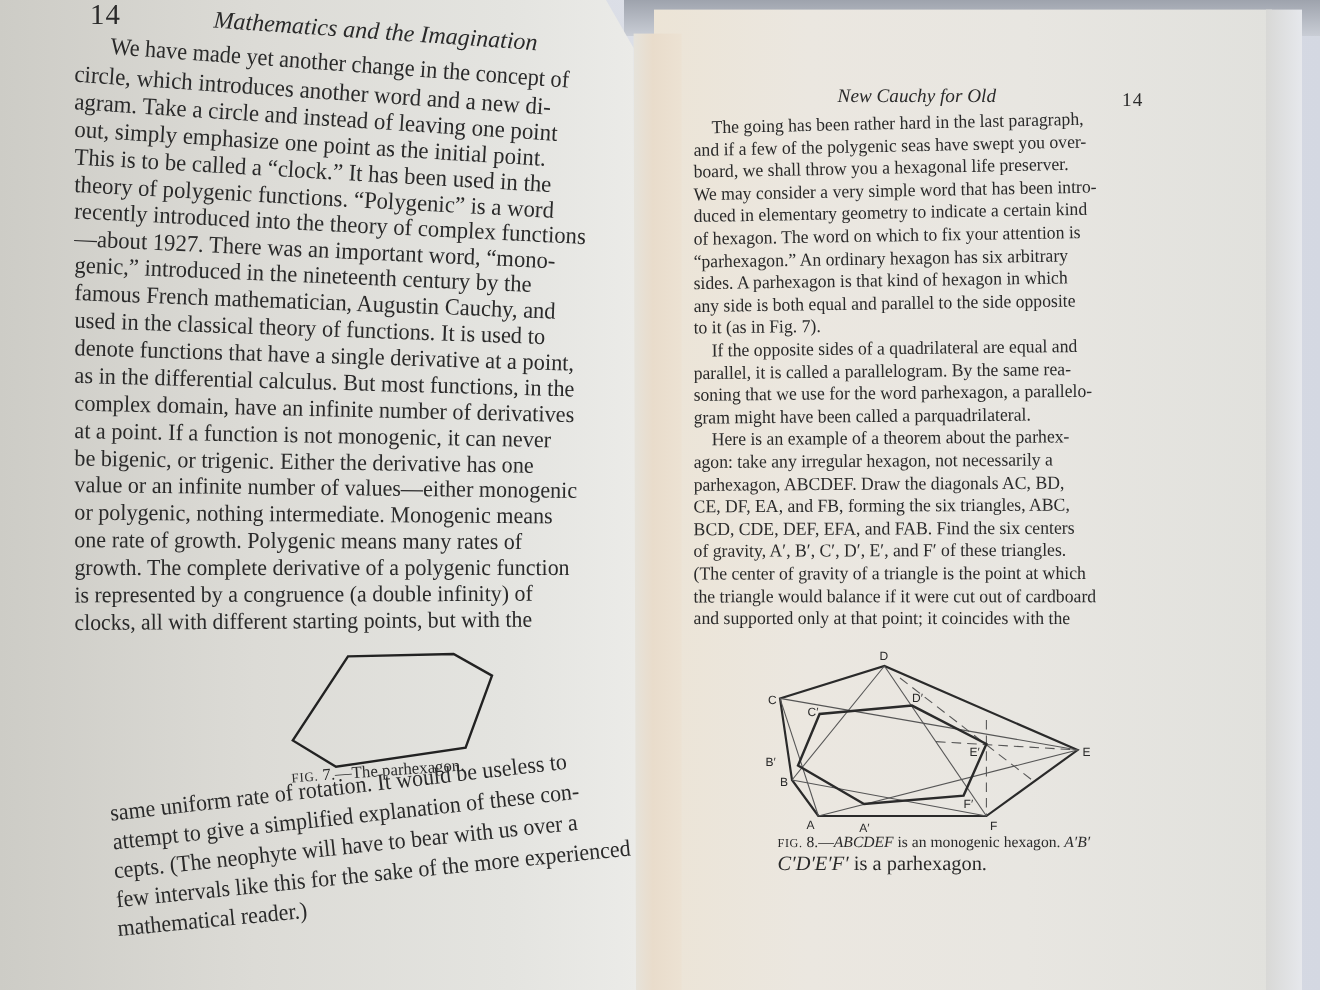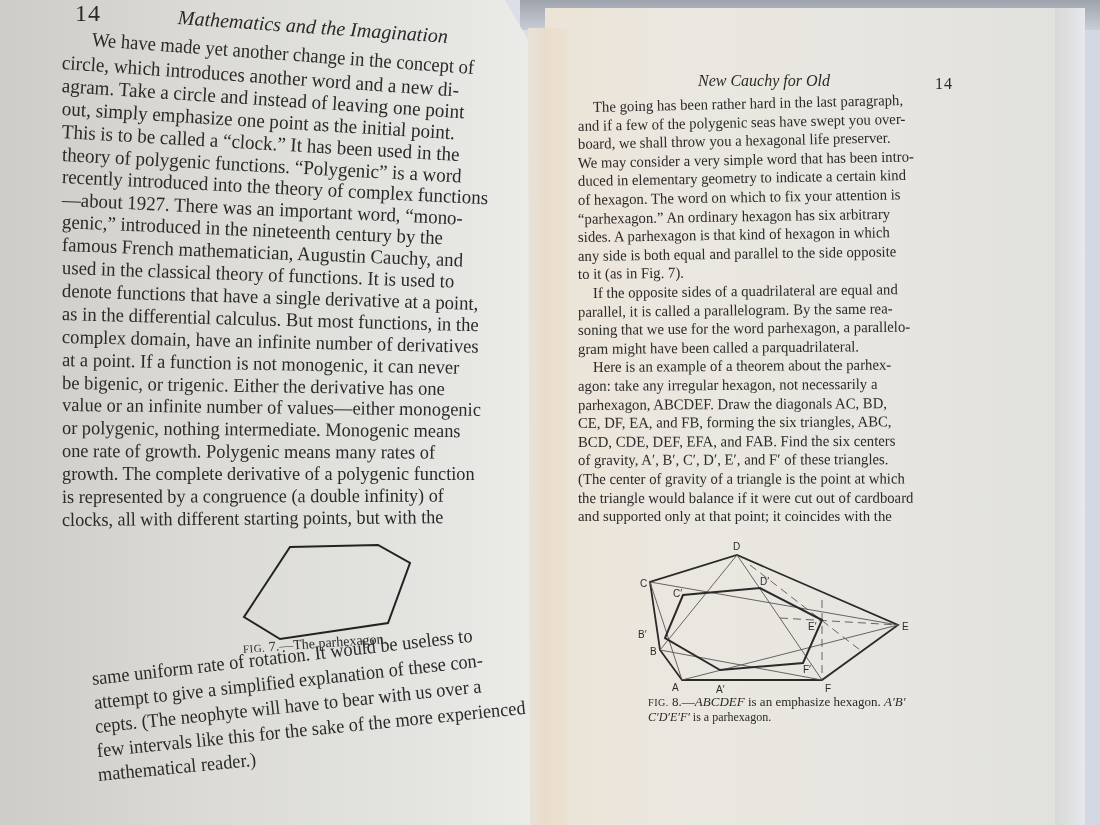--- a/index.html
+++ b/index.html
@@ -114,23 +114,23 @@
     <text class="fig-label" x="205" y="157">F</text>
     <text class="fig-label" x="96" y="158">A′</text>
     <text class="fig-label" x="18" y="103">B′</text>
     <text class="fig-label" x="53" y="62">C′</text>
     <text class="fig-label" x="140" y="50">D′</text>
     <text class="fig-label" x="188" y="95">E′</text>
     <text class="fig-label" x="183" y="138">F′</text>
   </svg>
 
   <div class="caption" style="left:648px; top:694px; font-size:13px;">
-    <span class="sc">FIG.</span><span> 8.—</span><em>ABCDEF</em><span> is an emphasize hexagon. </span><em>A′B′</em>
+    <span class="sc">FIG.</span><span> 8.—</span><em>ABCDEF</em><span> is an monogenic hexagon. </span><em>A′B′</em>
   </div>
-  <div class="caption" style="left:648px; top:710px; font-size:12px;">
+  <div class="caption" style="left:648px; top:710px; font-size:17px;">
     <em>C′D′E′F′</em><span> is a parhexagon.</span>
   </div>
 </div>
 
 <div class="page-left">
   <div class="page-left-inner">
     <div class="page-number" style="left:75px; top:0px;">14</div>
     <div class="running-head" style="left:178px; top:6px; font-size:20px; transform:rotate(4deg); transform-origin:0 50%;">Mathematics and the Imagination</div>
 
     <div id="left-lines">

